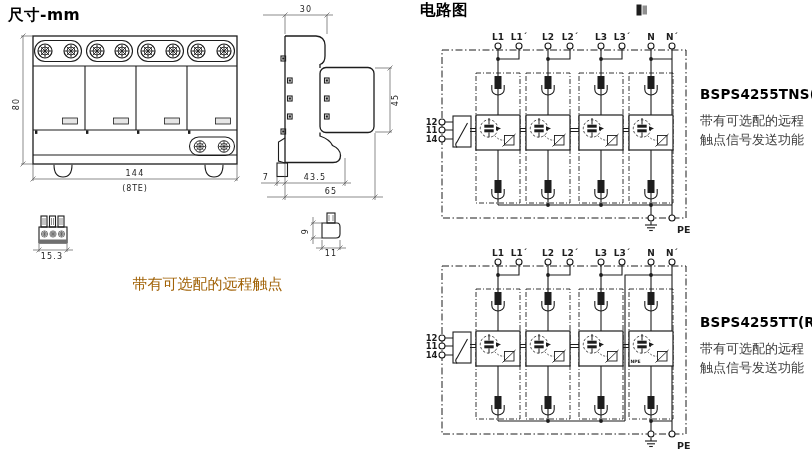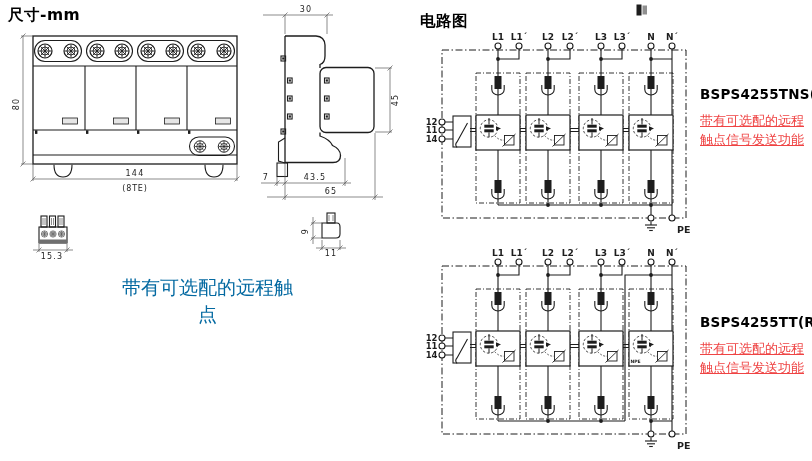--- a/index.html
+++ b/index.html
@@ -2,22 +2,22 @@
 <html><head>
 <meta charset="utf-8">
 <style>
   html,body{margin:0;padding:0;background:#fff;}
   .page{position:relative;width:812px;height:461px;background:#ffffff;overflow:hidden;
         font-family:"DejaVu Sans","Liberation Sans",sans-serif;color:#111;}
   .abs{position:absolute;}
   .h1{font-size:15.5px;font-weight:bold;color:#000;letter-spacing:0.5px;}
   .legend-label{font-size:14px;color:#151515;}
   .model{font-size:13.5px;font-weight:bold;color:#000;letter-spacing:0.2px;}
-  .desc{font-size:13px;line-height:1.45;color:#ef4444;text-decoration:underline;}
-  .caption{font-size:19px;line-height:1.4;text-align:center;color:#0369a1;}
+  .desc{font-size:13px;line-height:1.45;color:#404040;}
+  .caption{font-size:15px;line-height:1.4;text-align:center;color:#a16207;}
   svg.abs{overflow:visible;}
   svg text{font-family:"DejaVu Sans","Liberation Sans",sans-serif;}
   .w{stroke:#1d1d1d;stroke-width:1.1;fill:none;}
   .w2{stroke:#1d1d1d;stroke-width:1.3;fill:none;}
   .thin{stroke:#5a5a5a;stroke-width:0.7;fill:none;}
   .dd{stroke:#1d1d1d;stroke-width:1;fill:none;stroke-dasharray:7 2.5 1.5 2.5;}
   .ddm{stroke:#1d1d1d;stroke-width:0.9;fill:none;stroke-dasharray:5 2 1 2;}
   .dim{font-size:8px;letter-spacing:1.2px;fill:#1d1d1d;}
   .tl{font-size:9px;font-weight:600;fill:#1d1d1d;}
   .rt{font-size:8.5px;font-weight:600;fill:#1d1d1d;}
@@ -196,21 +196,21 @@
       <path d="M26,37 V47 M44,37 V47 M20,45 H50" class="thin"></path>
       <path d="M23.5,47.5 l5,-5 M41.5,47.5 l5,-5" class="thin"></path>
       <text x="35" y="53" text-anchor="middle" class="dim">11</text>
     </g>
   </svg>
 
   <div class="abs caption" style="left:115px;top:274px;width:185px;">
     <div>带有可选配的远程触点</div>
   </div>
 
-  <div class="abs h1" style="left:420px;top:11px;">电路图</div>
+  <div class="abs h1" style="left:420px;top:0;">电路图</div>
 
   <svg class="abs" style="left:636px;top:4px;" width="12" height="12" viewBox="0 0 12 12">
     <rect x="0.5" y="0.5" width="5" height="11" fill="#1d1d1d"></rect>
     <rect x="6.5" y="1.5" width="4.5" height="9" fill="#8f8f8f"></rect>
   </svg>
 
   <svg class="abs" style="left:414px;top:32px;" width="280" height="212" viewBox="0 0 280 212">
     <g>
       <text x="84" y="8" text-anchor="middle" class="tl">L1</text>
       <text x="105" y="8" text-anchor="middle" class="tl">L1´</text>

